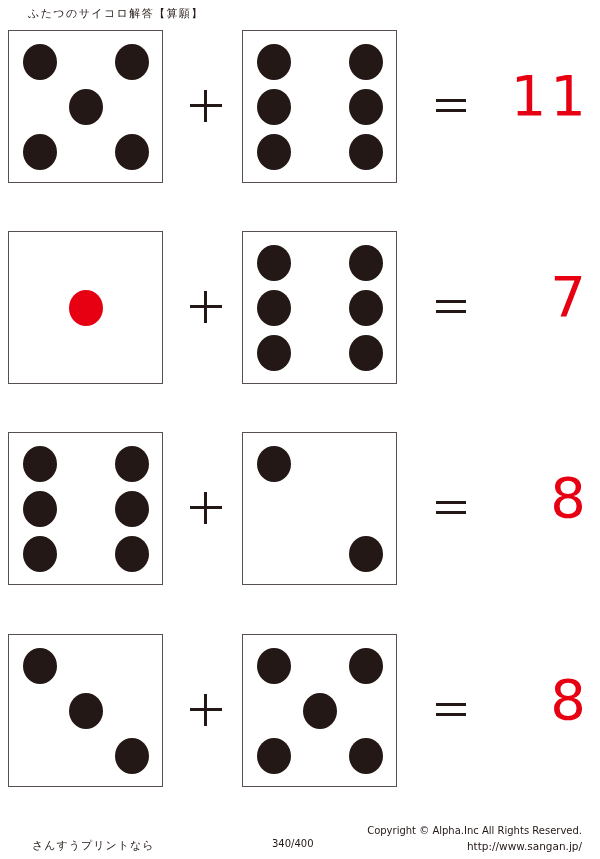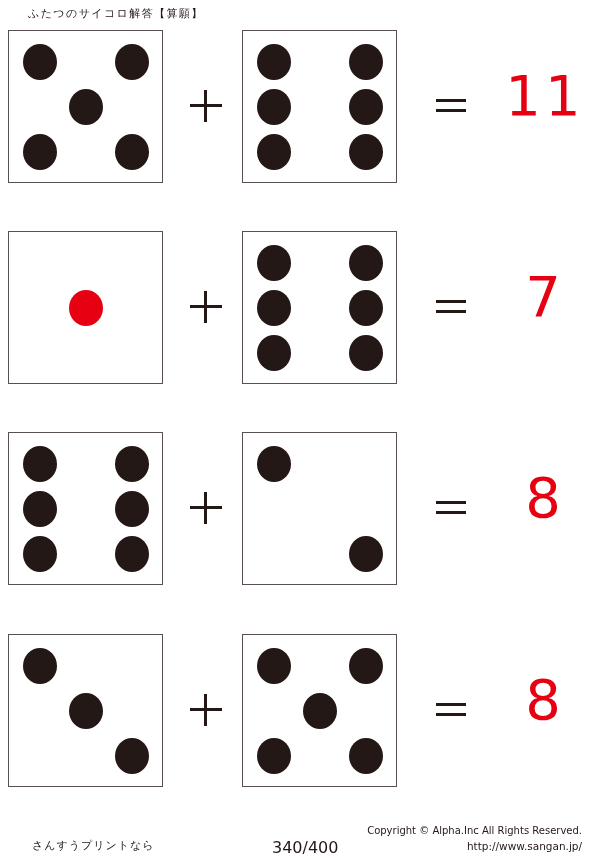--- a/index.html
+++ b/index.html
@@ -115,21 +115,21 @@
   }
   .op-equals::before { top: 7px; }
   .op-equals::after  { top: 17px; }
 
   
   .answer {
     position: absolute;
     left: 500px;
     top: 38px;
     width: 90px;
-    text-align: center;
+    text-align: right;
     font-size: 56px;
     line-height: 56px;
     color: #e60012;
     font-family: "DejaVu Sans", sans-serif;
     font-weight: 400;
     letter-spacing: 4px;
     white-space: nowrap;
   }
 
   
@@ -147,21 +147,21 @@
     font-size: 11px;
     letter-spacing: 1px;
     color: #231815;
     font-family: "DejaVu Sans", sans-serif;
     white-space: nowrap;
   }
   .footer-page {
     position: absolute;
     left: 272px;
     top: 18px;
-    font-size: 16px;
+    font-size: 10px;
     color: #231815;
     font-family: "DejaVu Sans", sans-serif;
     white-space: nowrap;
   }
   .footer-copyright {
     position: absolute;
     right: 18px;
     top: 5px;
     font-size: 10px;
     color: #231815;

